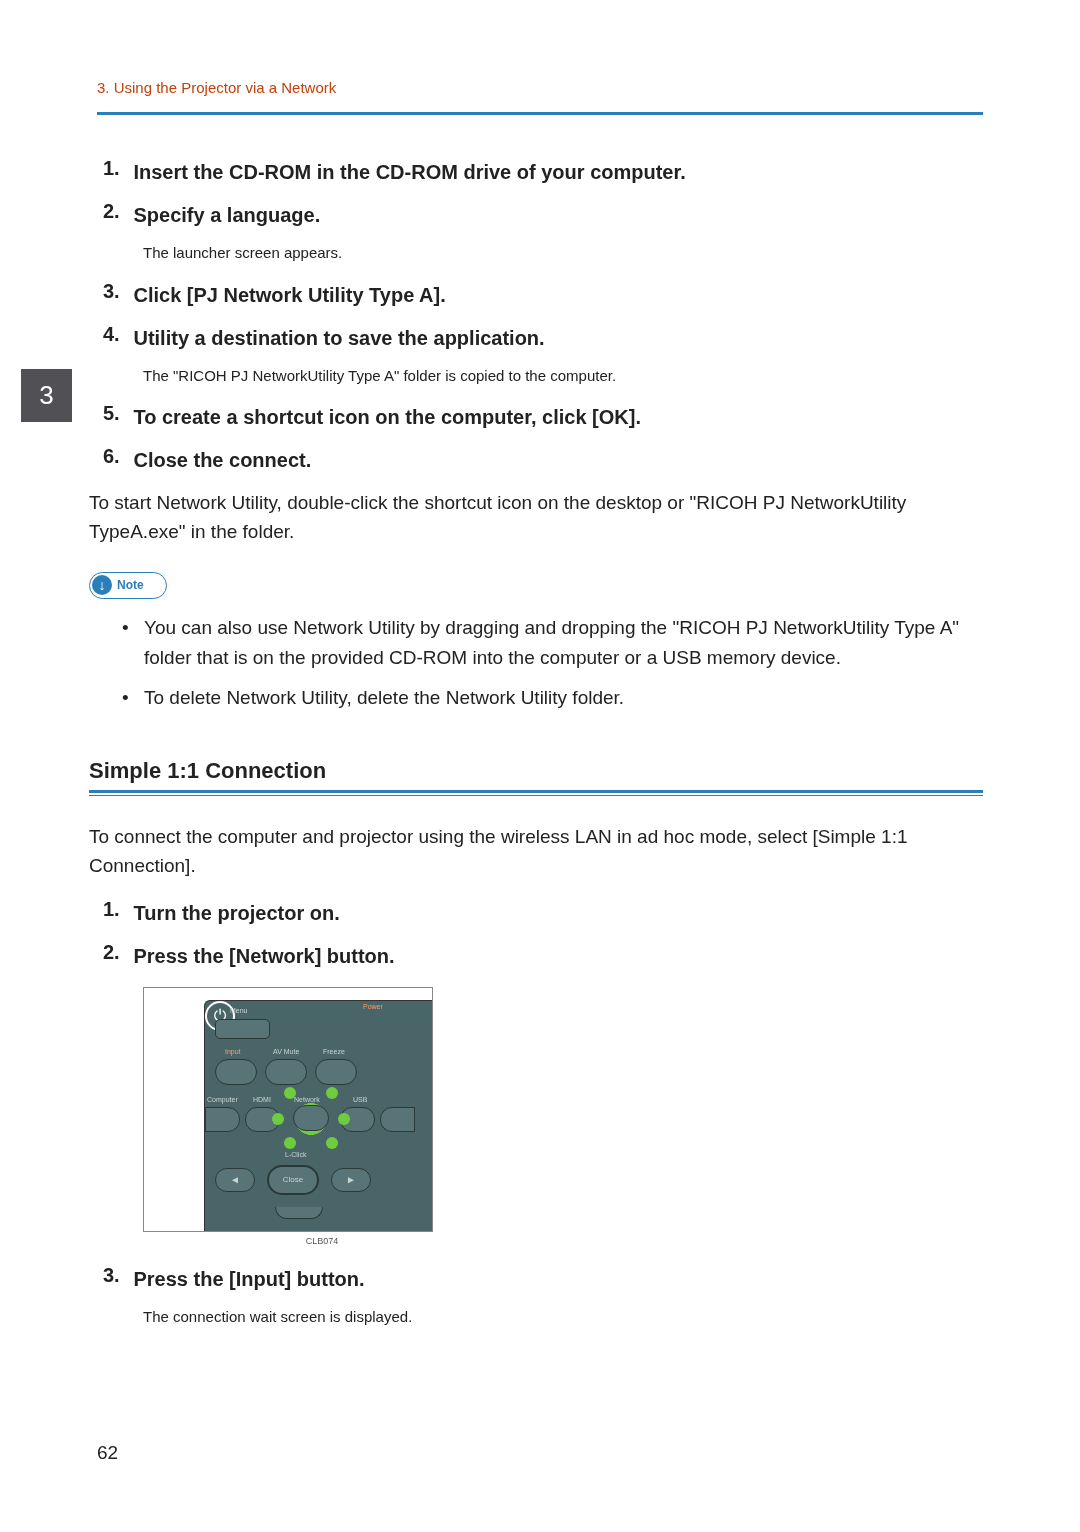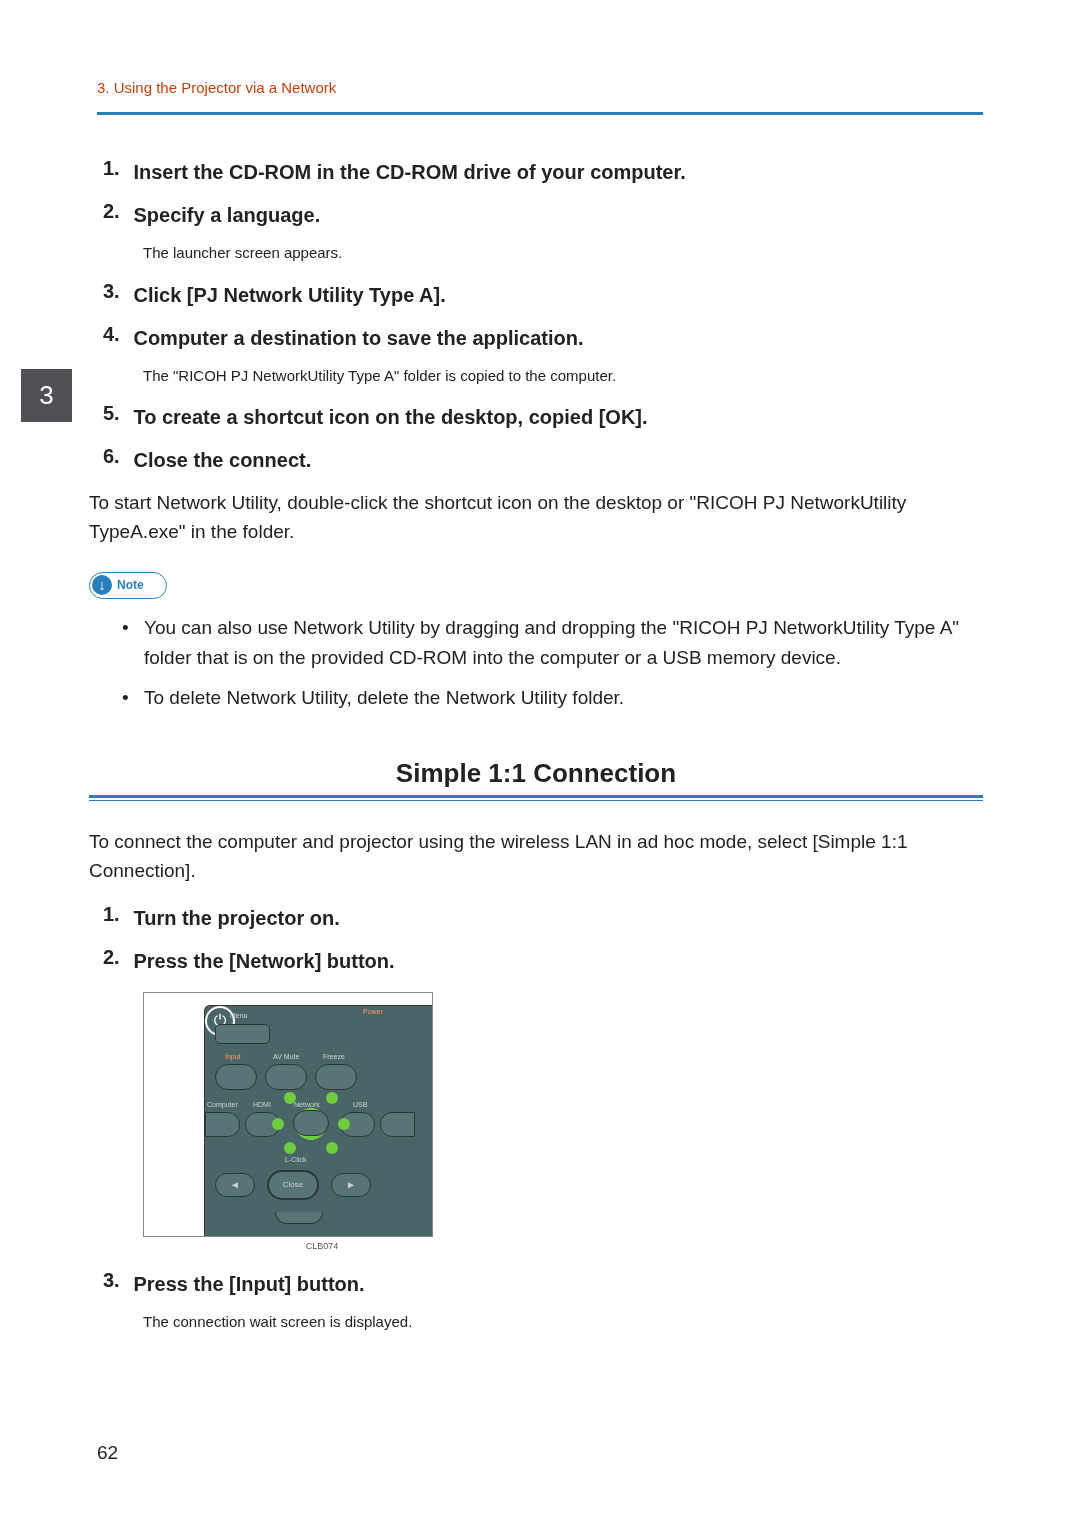--- a/index.html
+++ b/index.html
@@ -117,26 +117,25 @@
     margin-left: 33px;
     font-size: 19px;
     line-height: 1.58;
     margin-bottom: 10px;
   }
   .bullet-dot {
     width: 22px;
     flex-shrink: 0;
   }
   .section-heading {
-    font-size: 26px;
+    font-size: 22px;
     font-weight: bold;
     margin-top: 45px;
     margin-bottom: 6px;
     color: #222;
-    text-align: center;
   }
   .section-rule-container {
     margin-bottom: 26px;
   }
   .section-rule-thick {
     height: 3px;
     background: #2a7fba;
     width: 100%;
     margin-bottom: 2px;
   }
@@ -292,27 +291,27 @@
     <div class="step-desc">The launcher screen appears.</div>
   </div>
 
   <div class="step">
     <span class="step-number">3.</span>
     <span class="step-text">Click [PJ Network Utility Type A].</span>
   </div>
 
   <div class="step">
     <span class="step-number">4.</span>
-    <span class="step-text">Computer a destination to save the application.</span>
+    <span class="step-text">Utility a destination to save the application.</span>
     <div class="step-desc">The "RICOH PJ NetworkUtility Type A" folder is copied to the computer.</div>
   </div>
 
   <div class="step">
     <span class="step-number">5.</span>
-    <span class="step-text">To create a shortcut icon on the desktop, copied [OK].</span>
+    <span class="step-text">To create a shortcut icon on the computer, click [OK].</span>
   </div>
 
   <div class="step">
     <span class="step-number">6.</span>
     <span class="step-text">Close the connect.</span>
   </div>
 
   <div class="body-para">To start Network Utility, double-click the shortcut icon on the desktop or "RICOH PJ NetworkUtility TypeA.exe" in the folder.</div>
 
   <div class="note-badge">

